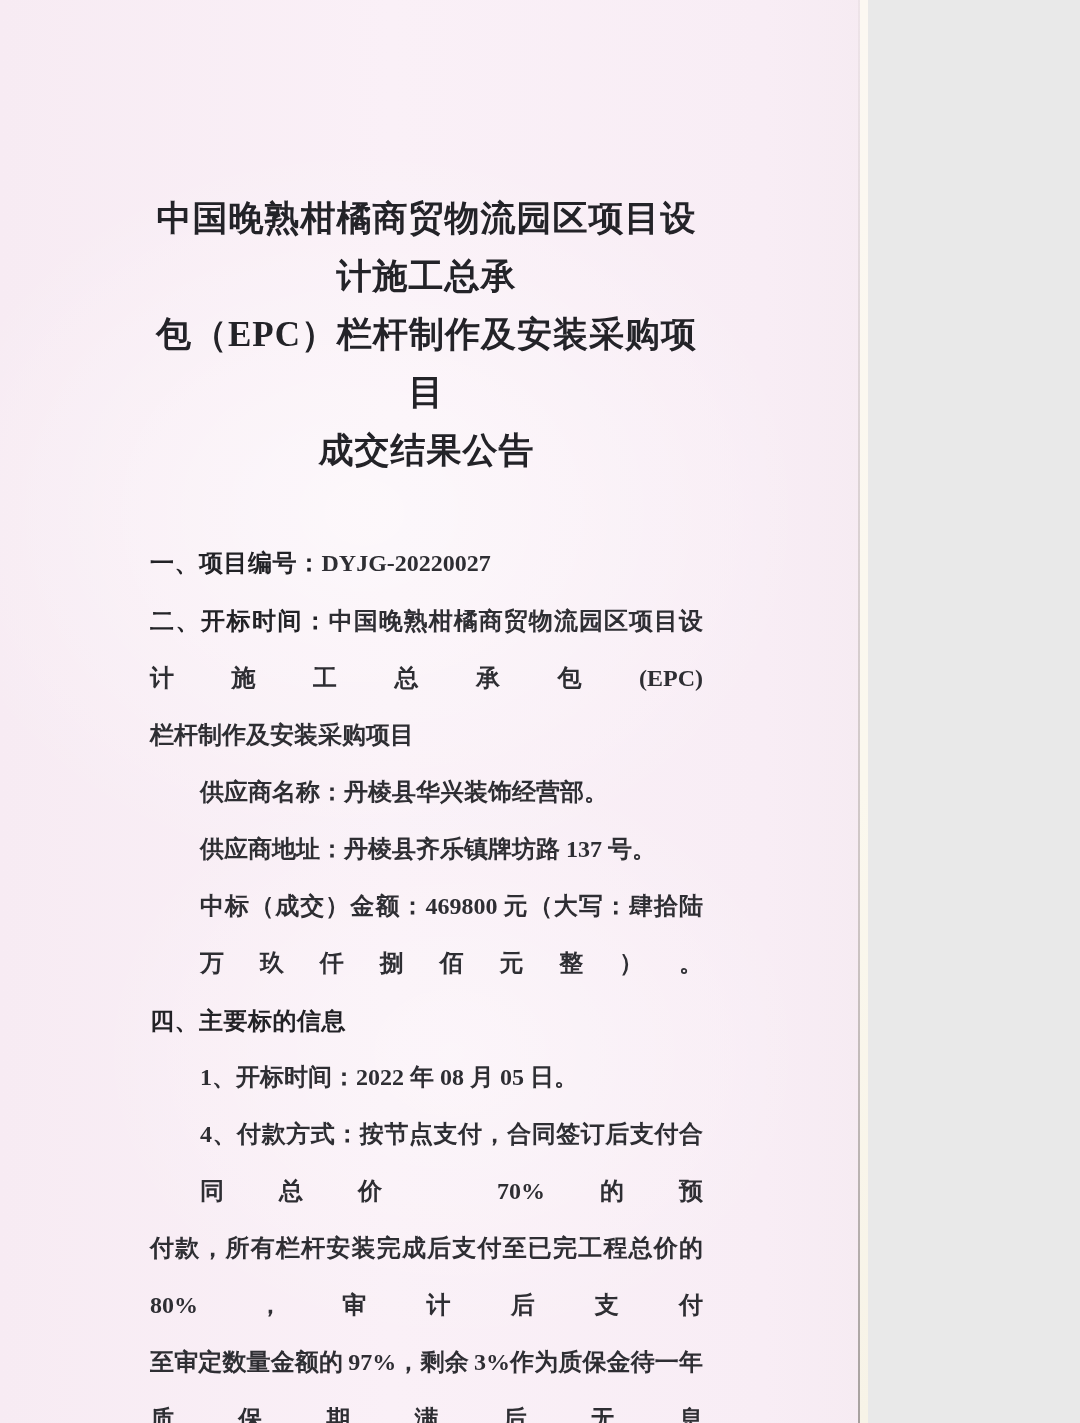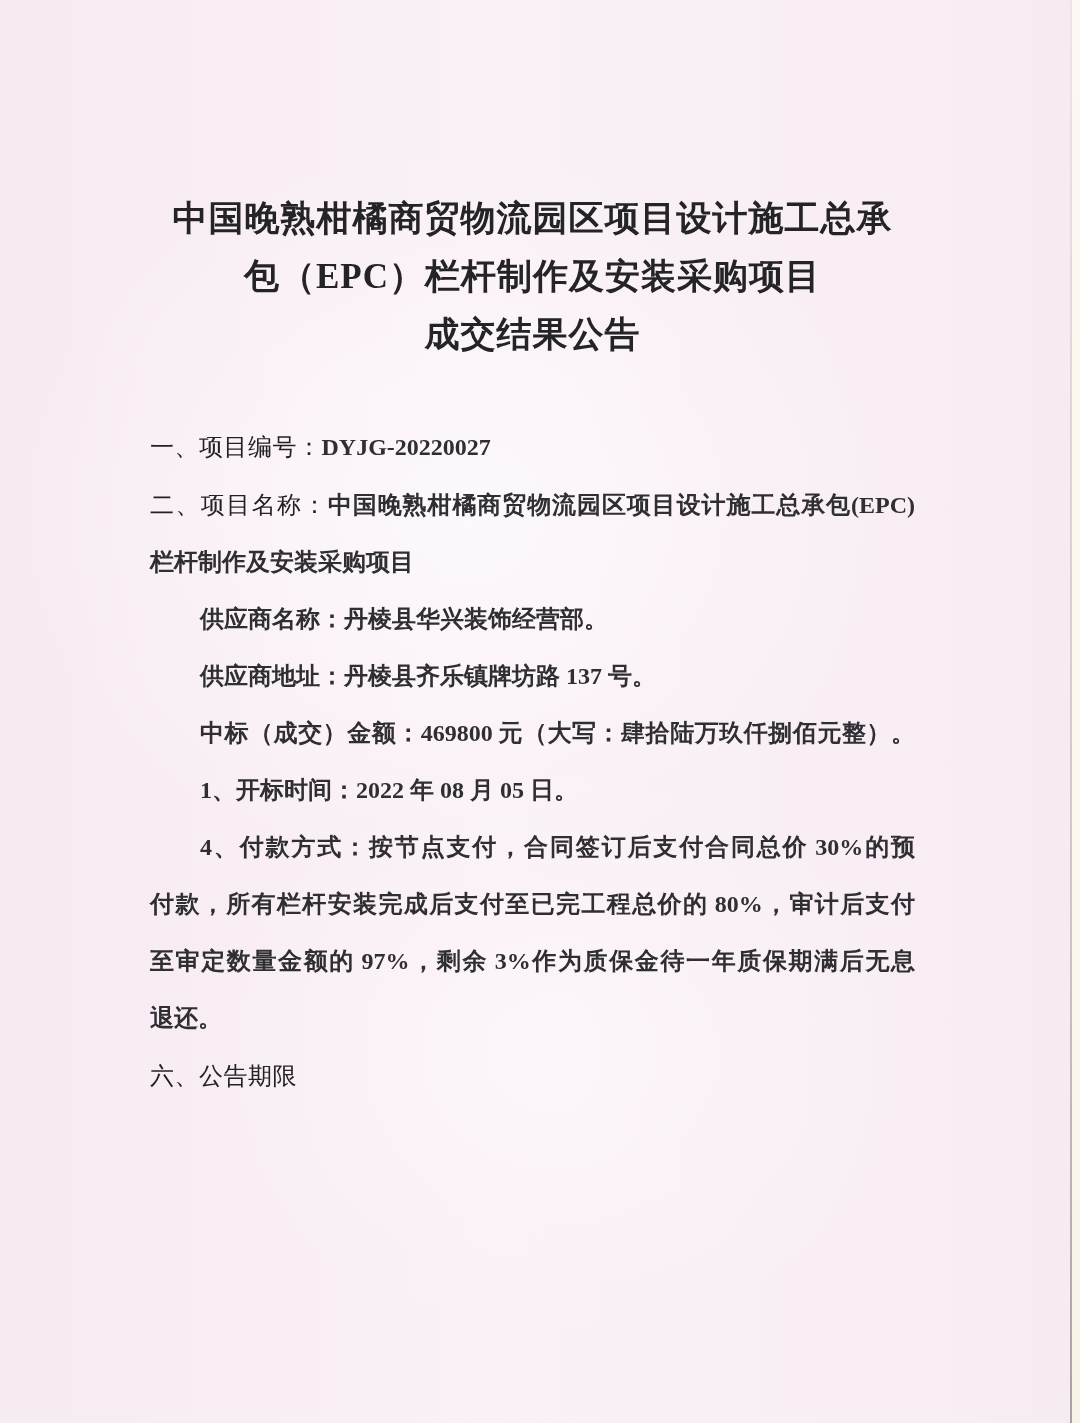--- a/index.html
+++ b/index.html
@@ -2,21 +2,21 @@
 <html><head>
 <meta charset="utf-8">
 <style>
   html, body {
     margin: 0;
     padding: 0;
     background: #e9e9e9;
   }
   .page {
     position: relative;
-    width: 1080px;
+    width: 868px;
     height: 1423px;
     overflow: hidden;
     font-family: "Liberation Serif", "DejaVu Serif", serif;
     color: #2e2e33;
     background:
       radial-gradient(ellipse 620px 520px at 42% 36%, rgba(255,255,255,0.55), rgba(255,255,255,0) 72%),
       radial-gradient(ellipse 520px 430px at 52% 74%, rgba(255,255,255,0.38), rgba(255,255,255,0) 70%),
       linear-gradient(90deg, #f7ebf3 0%, #faf0f7 45%, #f8edf5 88%, #f6ebf2 100%);
   }
   
@@ -63,21 +63,21 @@
     padding-left: 50px;
   }
   .fill {
     text-align: justify;
     text-align-last: justify;
     word-spacing: -1px;
   }
   .heading,
   .lbl {
     font-family: "Liberation Sans", "DejaVu Sans", sans-serif;
-    font-weight: 400;
+    font-weight: 700;
     color: #222226;
     letter-spacing: 0.5px;
   }
   .val, .txt {
     color: #2e2e33;
     font-weight: bold;
   }
 </style>
 </head>
 <body>
@@ -91,37 +91,38 @@
     <div class="title-block">
       <div class="title-line">中国晚熟柑橘商贸物流园区项目设计施工总承</div>
       <div class="title-line">包（EPC）栏杆制作及安装采购项目</div>
       <div class="title-line">成交结果公告</div>
     </div>
 
     <div class="body-block">
 
       <div class="line"><span class="lbl">一、项目编号：</span><span class="val">DYJG-20220027</span></div>
 
-      <div class="line fill"><span class="lbl">二、项目名称：</span><span class="val">中国晚熟柑橘商贸物流园区项目设计施工总承包(EPC)</span></div>
+      <div class="line fill"><span class="lbl">二、开标时间：</span><span class="val">中国晚熟柑橘商贸物流园区项目设计施工总承包(EPC)</span></div>
 
       <div class="line txt">栏杆制作及安装采购项目</div>
 
 
       <div class="line ind txt">供应商名称：丹棱县华兴装饰经营部。</div>
 
       <div class="line ind txt">供应商地址：丹棱县齐乐镇牌坊路 137 号。</div>
 
       <div class="line ind fill txt">中标（成交）金额：469800 元（大写：肆拾陆万玖仟捌佰元整）。</div>
 
+      <div class="line heading">四、主要标的信息</div>
 
       <div class="line ind txt">1、开标时间：2022 年 08 月 05 日。</div>
 
 
 
-      <div class="line ind fill txt">4、付款方式：按节点支付，合同签订后支付合同总价 30%的预</div>
+      <div class="line ind fill txt">4、付款方式：按节点支付，合同签订后支付合同总价 70%的预</div>
 
       <div class="line fill txt">付款，所有栏杆安装完成后支付至已完工程总价的 80%，审计后支付</div>
 
       <div class="line fill txt">至审定数量金额的 97%，剩余 3%作为质保金待一年质保期满后无息</div>
 
       <div class="line txt">退还。</div>
 
 
 
       <div class="line heading">六、公告期限</div>

